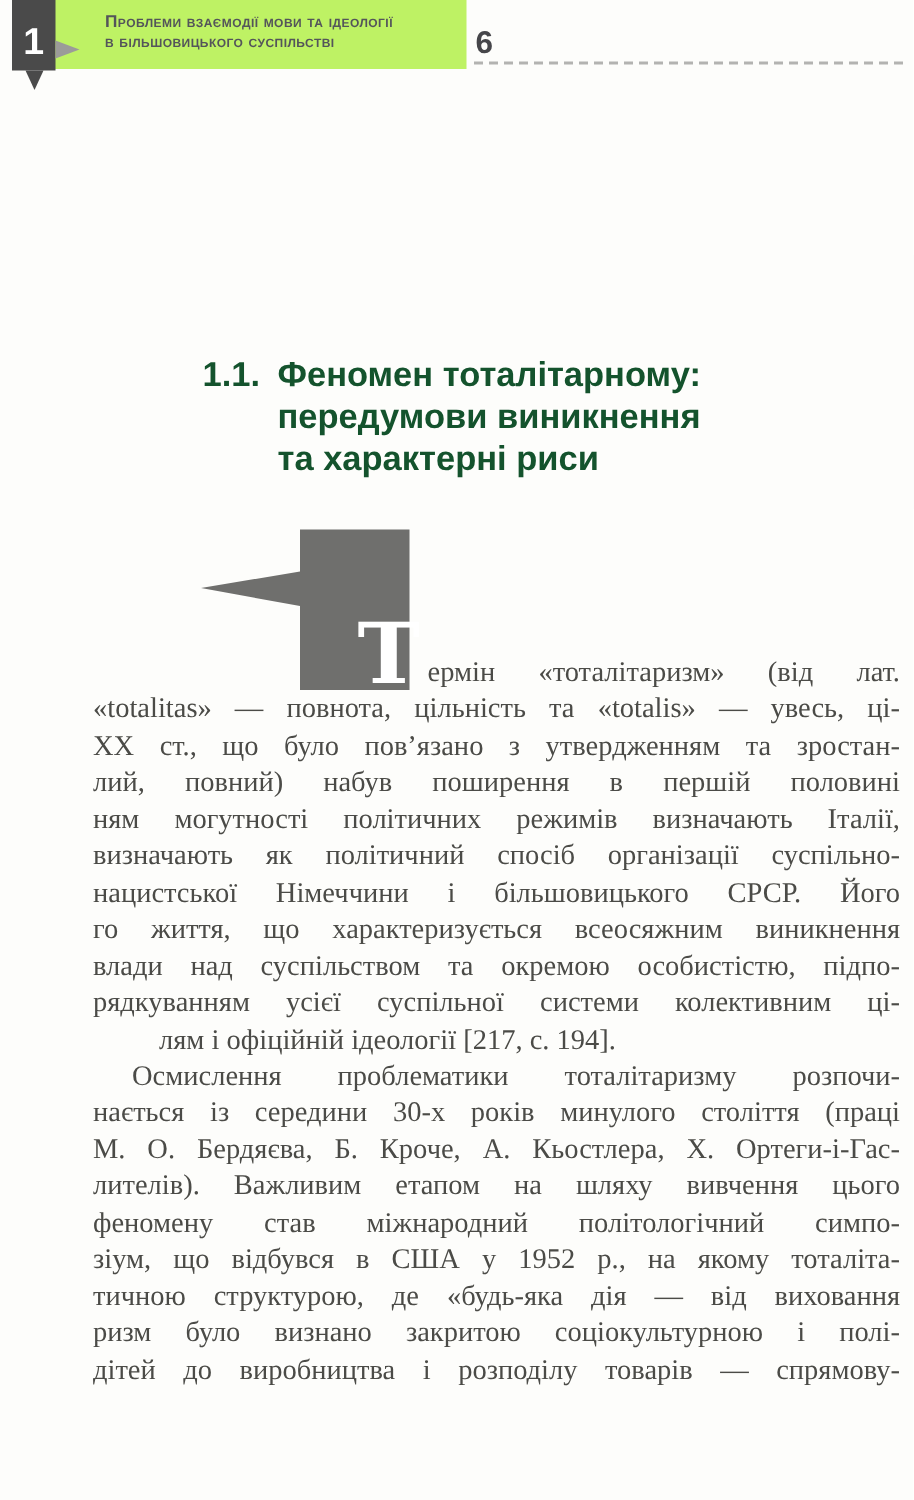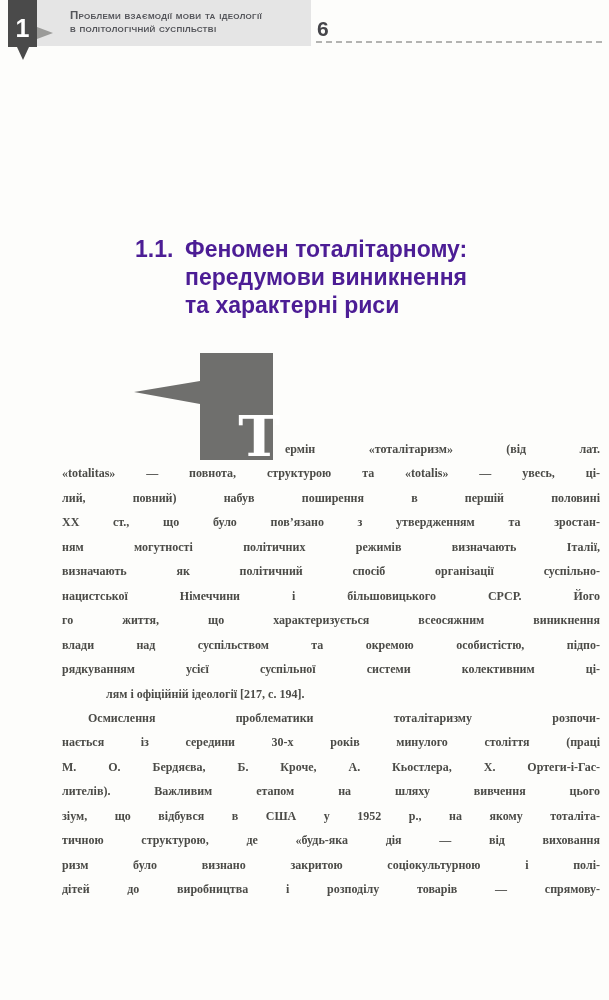--- a/index.html
+++ b/index.html
@@ -6,21 +6,21 @@
   html,body { background:#ffffff; }
   .page {
     position:relative; width:609px; height:1000px;
     background:#fdfdfb; overflow:hidden;
     font-family:"Liberation Serif", serif;
   }
 
   
   .title-bar {
     position:absolute; left:8px; top:0; width:303px; height:46px;
-    background:#e5e5e5;
+    background:#bef264;
   }
   .title-text {
     position:absolute; left:62px; top:9px;
     font-family:"Liberation Sans", sans-serif; font-weight:bold;
     font-variant:small-caps; font-size:11.5px; line-height:13px;
     letter-spacing:0.3px; color:#54555a;
   }
   .chapter-box {
     position:absolute; left:8px; top:0; width:29px; height:47px;
     background:#4a4a4a; color:#ffffff; text-align:center;
@@ -44,21 +44,21 @@
   }
   .header-rule {
     position:absolute; left:316px; top:41px; width:286px; height:0;
     border-top:2px dashed #b3b3b1;
   }
 
   
   .section {
     position:absolute; left:135px; top:235px; display:flex;
     font-family:"Liberation Sans", sans-serif; font-weight:bold;
-    font-size:23px; line-height:28px; color:#4c1d95;
+    font-size:23px; line-height:28px; color:#14532d;
   }
   .section-number { width:50px; flex:none; }
 
   
   .dropcap-box {
     position:absolute; left:200px; top:353px; width:73px; height:107px;
     background:#6f6f6d;
   }
   .dropcap-arrow {
     position:absolute; left:134px; top:381px; width:0; height:0;
@@ -68,39 +68,39 @@
   }
   .dropcap-letter {
     position:absolute; right:-7px; bottom:-4px;
     font-family:"DejaVu Serif", serif; font-weight:bold;
     font-size:56px; line-height:1; color:#ffffff;
   }
 
   
   .body-text {
     position:absolute; left:62px; top:437px; width:538px;
-    font-size:12px; line-height:24.45px; color:#4b4b47;font-weight:bold;
+    font-size:19px; line-height:24.45px; color:#4b4b47;
   }
   .line {
     white-space:nowrap; overflow:hidden;
     text-align:justify; text-align-last:justify;
   }
   .line-last { text-align-last:left;margin-left:44px; }
   .indent-drop { padding-left:223px; }
   .indent-para { padding-left:26px; }
 </style>
 </head>
 <body>
 
 <div class="page">
 
   <div class="title-bar">
     <div class="title-text">
       <div>Проблеми взаємодії мови та ідеології</div>
-      <div>в політологічний суспільстві</div>
+      <div>в більшовицького суспільстві</div>
     </div>
   </div>
   <div class="chapter-box">
     <span>1</span>
   </div>
   <div class="chapter-tail"></div>
   <div class="chapter-pointer"></div>
   <div class="page-number">6</div>
   <div class="header-rule"></div>
 
@@ -114,36 +114,37 @@
   </div>
 
   <div class="dropcap-arrow"></div>
   <div class="dropcap-box">
     <span class="dropcap-letter">Т</span>
   </div>
 
   <div class="body-text">
     <div>
       <div class="line indent-drop">ермін «тоталітаризм» (від лат.</div>
-      <div class="line">«totalitas» — повнота, структурою та «totalis» — увесь, ці-</div>
+      <div class="line">«totalitas» — повнота, цільність та «totalis» — увесь, ці-</div>
+      <div class="line">XX ст., що було пов’язано з утвердженням та зростан-</div>
       <div class="line">лий, повний) набув поширення в першій половині</div>
-      <div class="line">XX ст., що було пов’язано з утвердженням та зростан-</div>
       <div class="line">ням могутності політичних режимів визначають Італії,</div>
       <div class="line">визначають як політичний спосіб організації суспільно-</div>
       <div class="line">нацистської Німеччини і більшовицького СРСР. Його</div>
       <div class="line">го життя, що характеризується всеосяжним виникнення</div>
       <div class="line">влади над суспільством та окремою особистістю, підпо-</div>
       <div class="line">рядкуванням усієї суспільної системи колективним ці-</div>
       <div class="line line-last">лям і офіційній ідеології [217, с. 194].</div>
     </div>
     <div>
       <div class="line indent-para">Осмислення проблематики тоталітаризму розпочи-</div>
       <div class="line">нається із середини 30-х років минулого століття (праці</div>
       <div class="line">М. О. Бердяєва, Б. Кроче, А. Кьостлера, Х. Ортеги-і-Гас-</div>
       <div class="line">лителів). Важливим етапом на шляху вивчення цього</div>
+      <div class="line">феномену став міжнародний політологічний симпо-</div>
       <div class="line">зіум, що відбувся в США у 1952 р., на якому тоталіта-</div>
       <div class="line">тичною структурою, де «будь-яка дія — від виховання</div>
       <div class="line">ризм було визнано закритою соціокультурною і полі-</div>
       <div class="line">дітей до виробництва і розподілу товарів — спрямову-</div>
     </div>
   </div>
 
 </div>
 
 </body></html>

